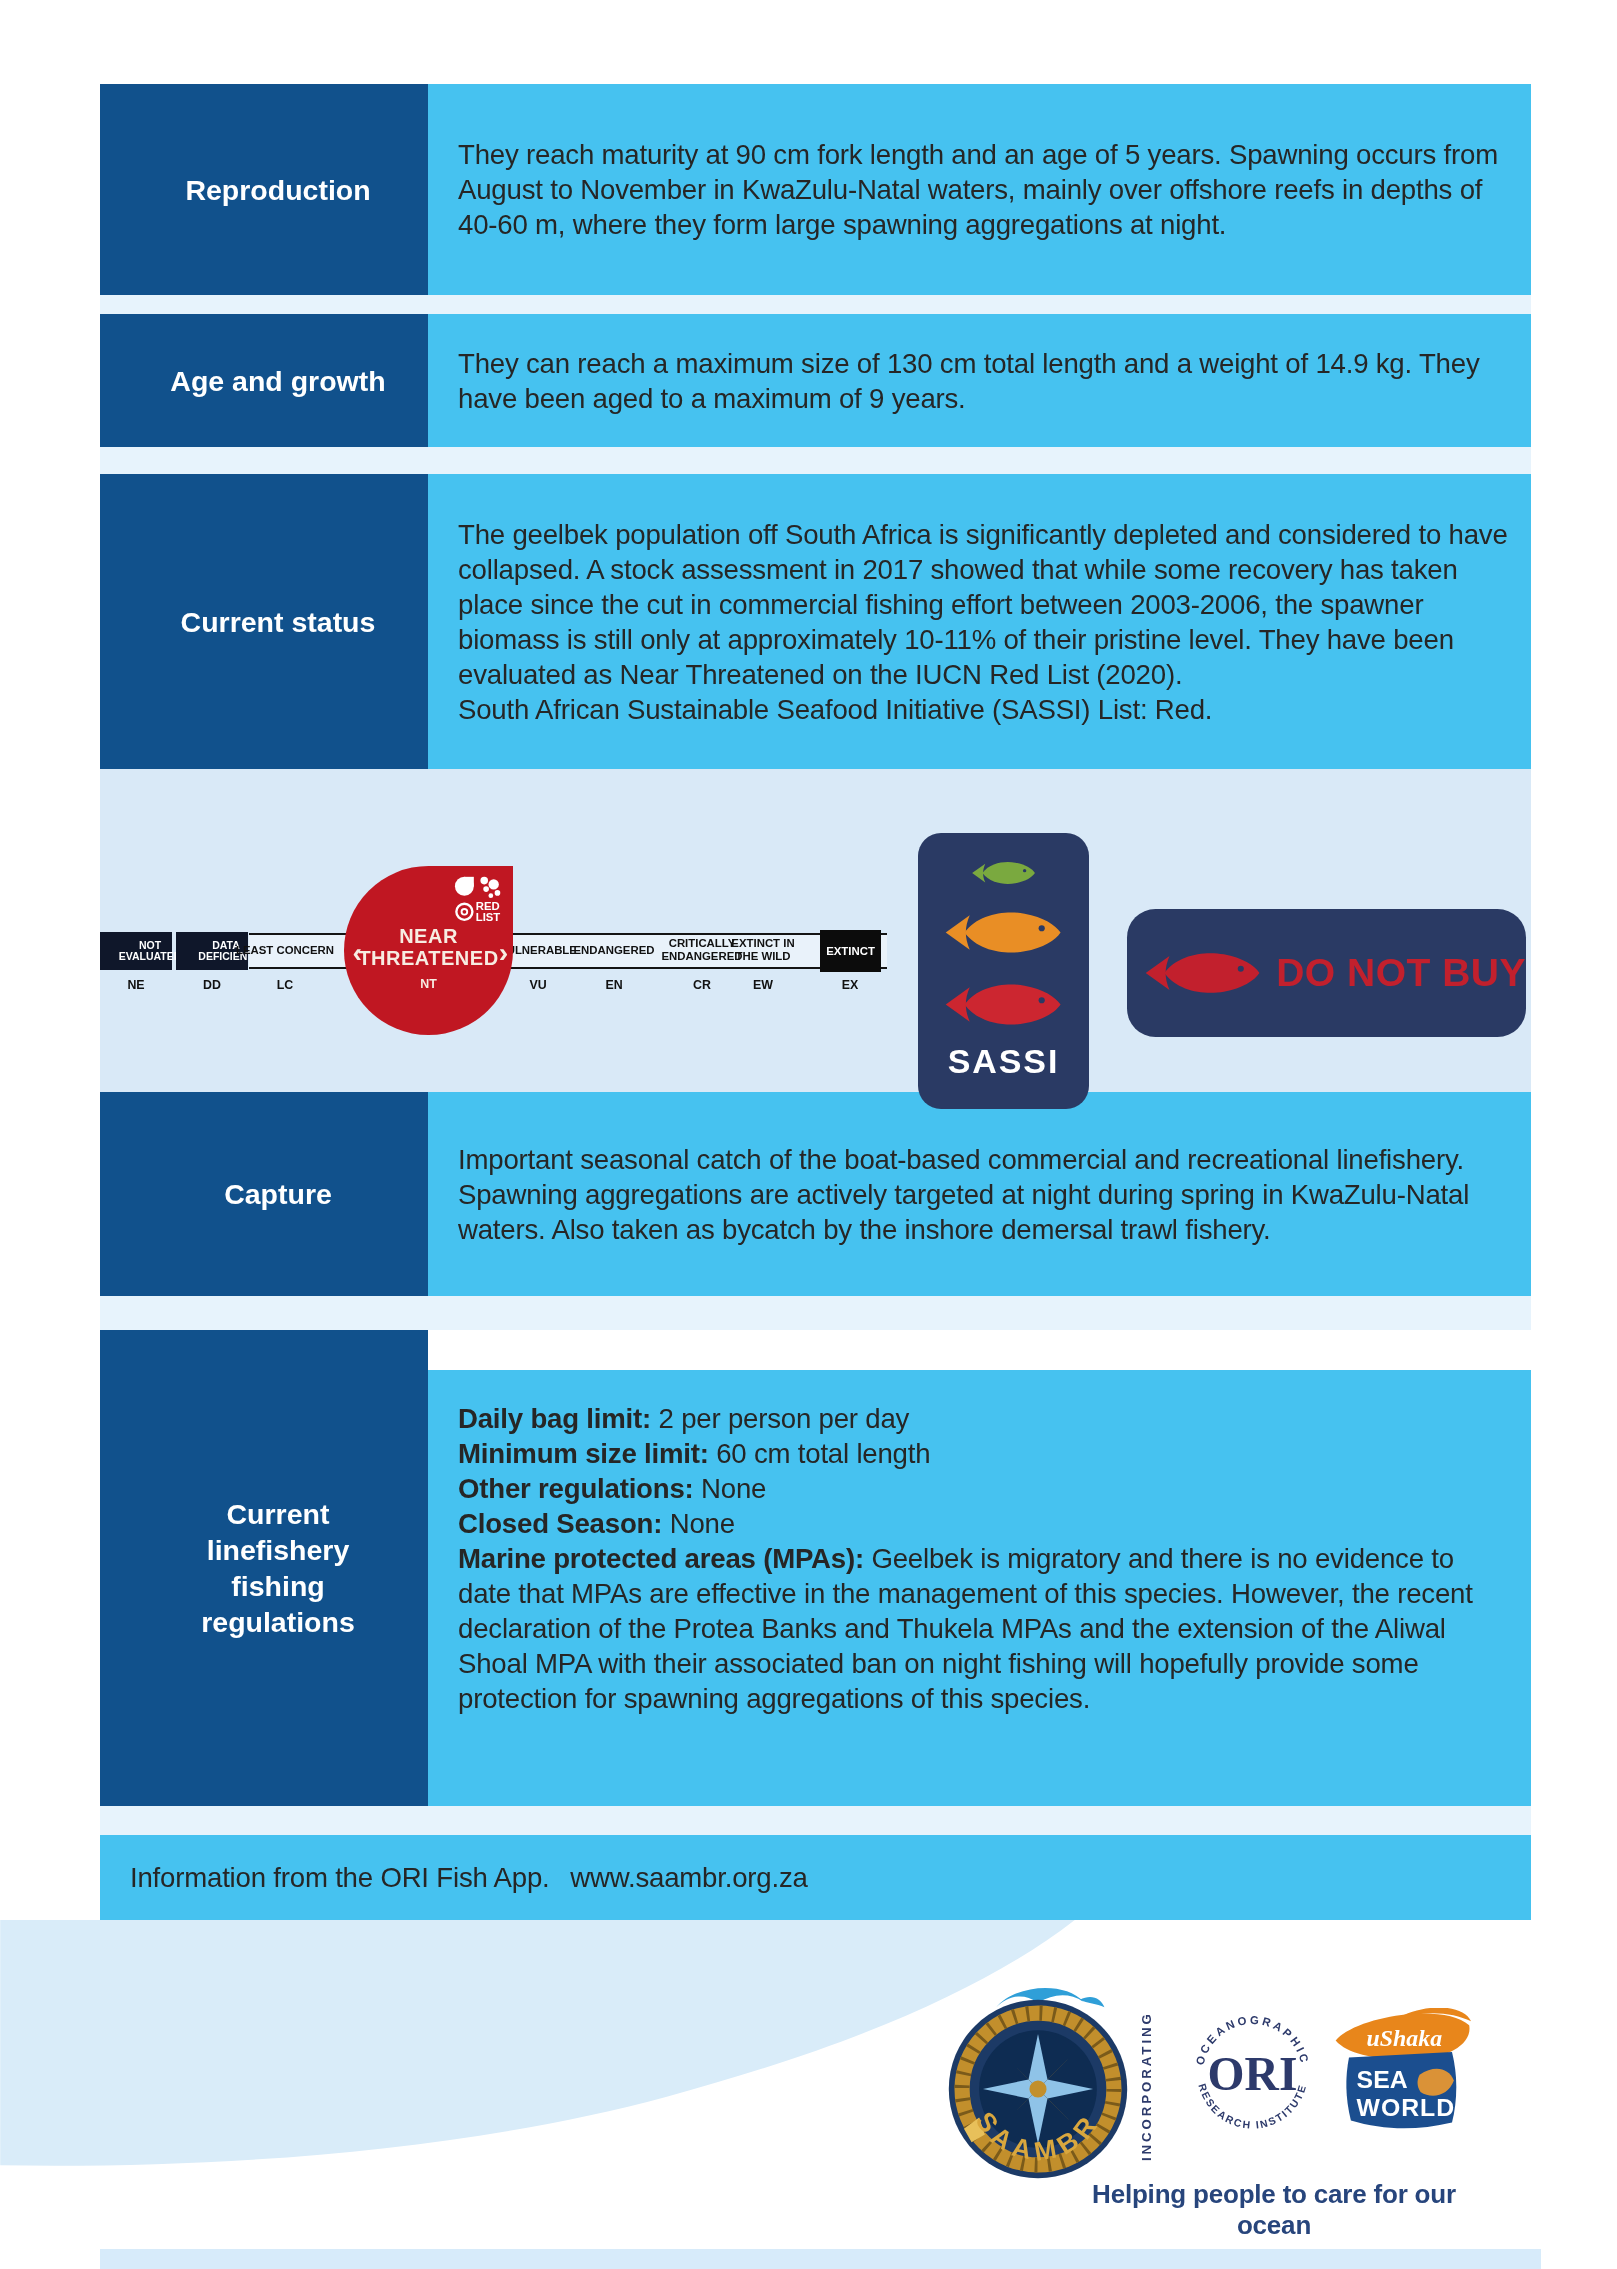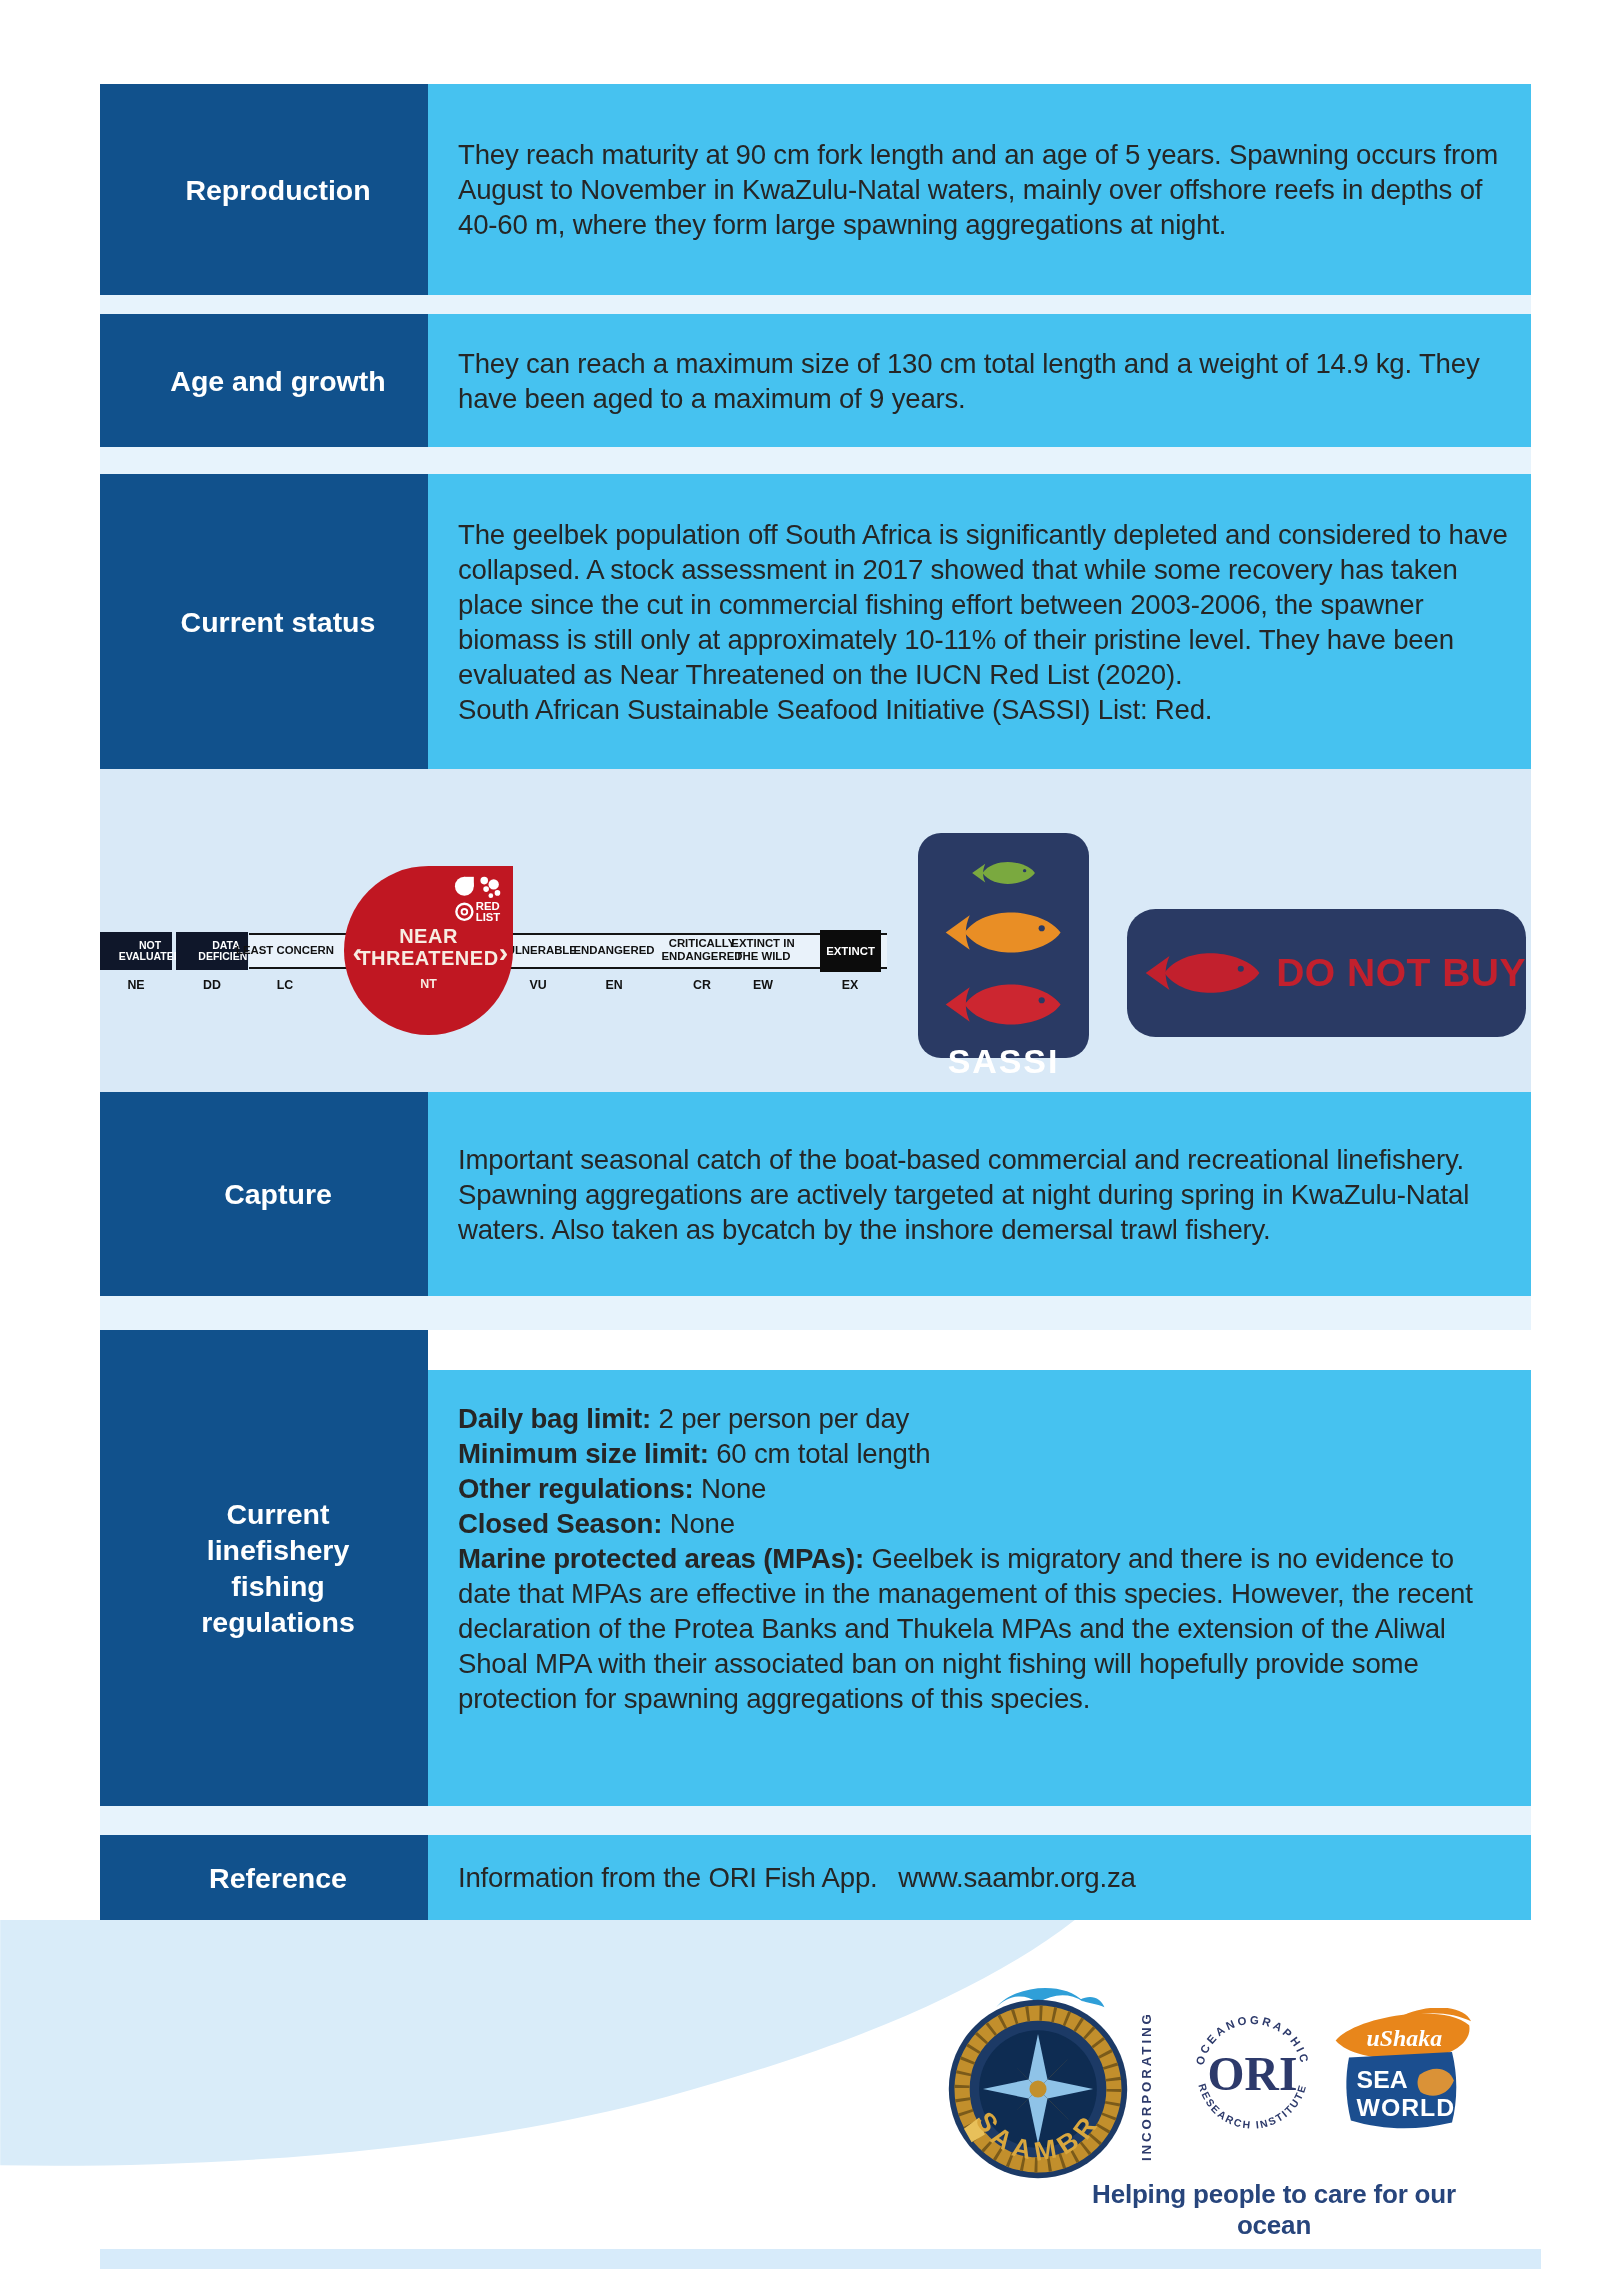--- a/index.html
+++ b/index.html
@@ -62,21 +62,21 @@
     background:#c01722; border-radius:85px 0 85px 85px; z-index:3;
     color:#f7ece2; text-align:center;
   }
   .nt-name { margin:59px auto 0; width:143px; font-size:20px; line-height:22px; font-weight:bold; letter-spacing:0.5px; }
   .nt-code { margin-top:7.6px; font-size:12.4px; font-weight:bold; }
   .chev { position:absolute; top:70px; font-size:28.5px; font-weight:bold; color:#f7ece2; }
   .chev.l { left:8.6px; } .chev.r { right:4.8px; }
   .redlist-logo { position:absolute; top:7.6px; right:5.7px; }
 
   .sassi-card {
-    position:absolute; left:818px; top:64px; width:171px; height:225px;
+    position:absolute; left:818px; top:64px; width:171px; height:276px;
     background:#2a3a64; border-radius:23px; text-align:center;
   }
   .sassi-card svg.fish { display:block; margin:0 auto; }
   .sassi-f1 { padding-top:25px; }
   .sassi-label { margin-top:9.5px; color:#ffffff; font-size:34px; font-weight:bold; letter-spacing:1.9px; }
 
   .dnb-badge {
     position:absolute; left:1027px; top:140px; width:399px; height:128px;
     background:#2a3a64; border-radius:28.5px;
     display:flex; align-items:center;
@@ -230,23 +230,20 @@
           <div><b>Daily bag limit:</b><span> 2 per person per day</span></div>
           <div><b>Minimum size limit:</b><span> 60 cm total length</span></div>
           <div><b>Other regulations:</b><span> None</span></div>
           <div><b>Closed Season:</b><span> None</span></div>
           <div><b>Marine protected areas (MPAs):</b><span> Geelbek is migratory and there is no evidence to date that MPAs are effective in the management of this species. However, the recent declaration of the Protea Banks and Thukela MPAs and the extension of the Aliwal Shoal MPA with their associated ban on night fishing will hopefully provide some protection for spawning aggregations of this species.</span></div>
         </div>
     </div>
     <div class="gap g5"></div>
 
     <div class="row r6">
-      <div class="cell-label">
-          <div class="lbl">Reference</div>
-        </div>
       <div class="cell-body">
         <div>
           <span>Information from the ORI Fish App.</span>
           <span style="margin-left:13.3px">www.saambr.org.za</span>
         </div>
       </div>
     </div>
   </div>
 
   <div class="footer">

